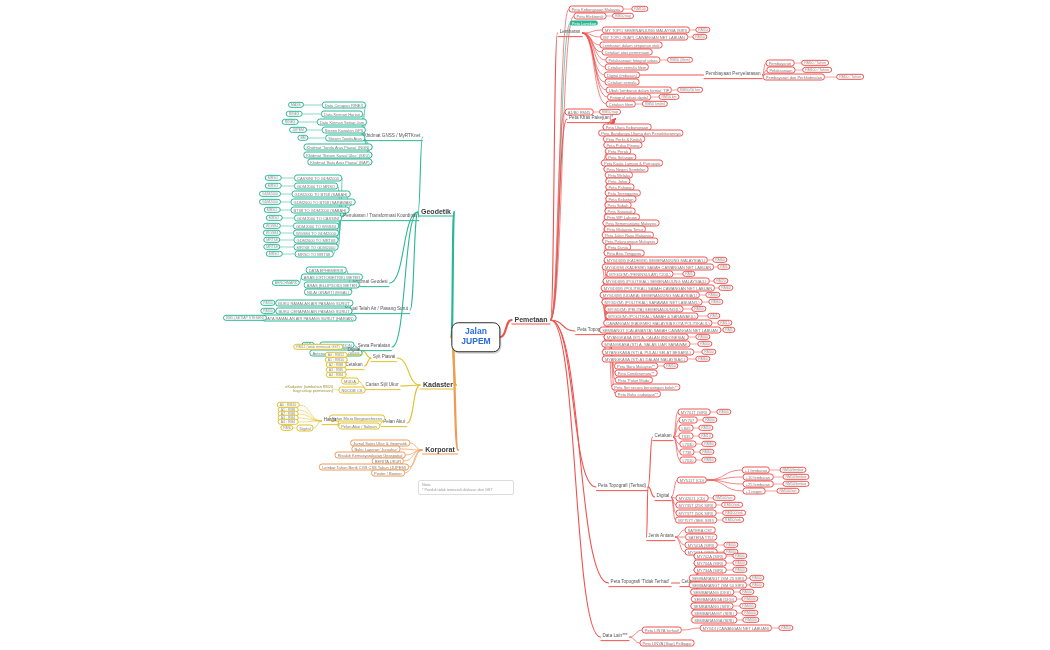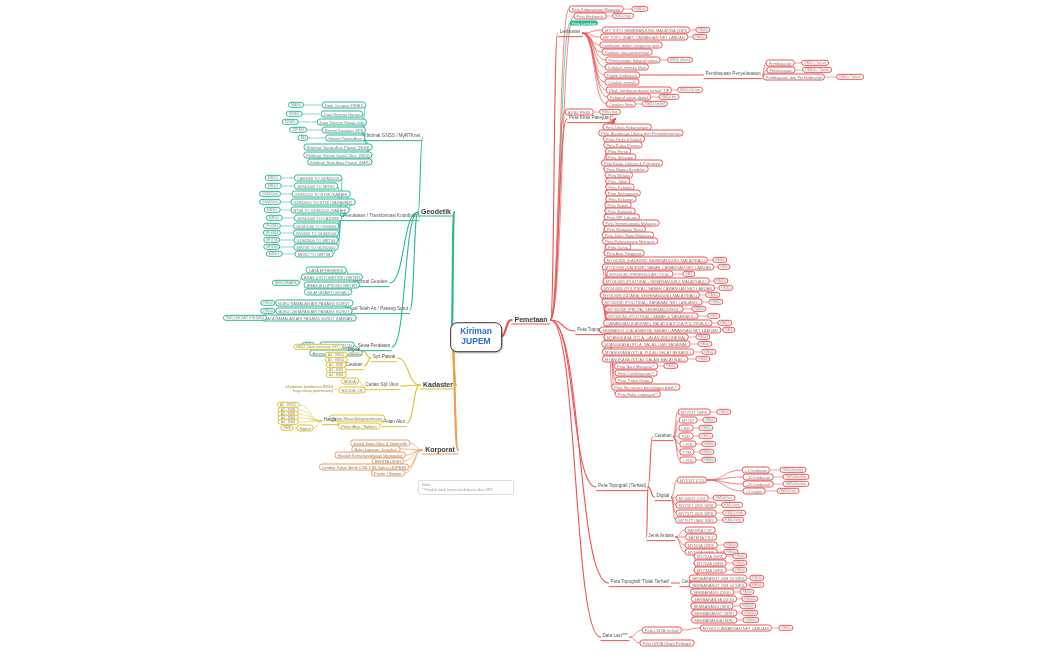--- a/index.html
+++ b/index.html
@@ -274,21 +274,21 @@
       <path d="M700.5,583 C695.275,583 696.225,620 691,620" stroke="#ef5350" stroke-width="0.7" fill="none" stroke-linecap="round"></path>
       <path d="M737,620 C740.025,620 739.475,620 742.5,620" stroke="#ef5350" stroke-width="0.55" fill="none" stroke-linecap="round"></path>
       <path d="M550.5,320 C578,320 573,637 600.5,637" stroke="#ef5350" stroke-width="1.1" fill="none" stroke-linecap="round"></path>
       <path d="M629.5,637 C636.375,637 635.125,630 642,630" stroke="#ef5350" stroke-width="0.7" fill="none" stroke-linecap="round"></path>
       <path d="M682,630 C691.9,630 690.1,628 700,628" stroke="#ef5350" stroke-width="0.7" fill="none" stroke-linecap="round"></path>
       <path d="M772,628 C775.575,628 774.925,628 778.5,628" stroke="#ef5350" stroke-width="0.55" fill="none" stroke-linecap="round"></path>
       <path d="M629.5,637 C635,637 634,643 639.5,643" stroke="#ef5350" stroke-width="0.7" fill="none" stroke-linecap="round"></path>
     </svg>
   <div id="board">
       <div class="node t-center" style="left: 476px; top: 337px;">
-        <div>Kiriman</div>
+        <div>Jalan</div>
         <div>JUPEM</div>
       </div>
       <div class="node t-branch" style="border-bottom-color: rgb(43, 183, 150); left: 436px; top: 212px;">Geodetik</div>
       <div class="node t-branch" style="border-bottom-color: rgb(223, 194, 44); left: 438px; top: 385px;">Kadaster</div>
       <div class="node t-branch" style="border-bottom-color: rgb(240, 154, 86); left: 440px; top: 450px;">Korporat</div>
       <div class="node t-branch" style="border-bottom-color: rgb(239, 83, 80); left: 531px; top: 320px;">Pemetaan</div>
       <div class="node t-hub" style="border-bottom-color: rgb(43, 183, 150); left: 392px; top: 137px;">Khidmat GNSS / MyRTKnet</div>
       <div class="node t-pill" style="border-color: rgb(43, 183, 150); left: 344px; top: 105px;">Data Cerapan RINEX</div>
       <div class="node t-tag" style="border-color: rgb(43, 183, 150); left: 296px; top: 105px;">MASS</div>
       <div class="node t-pill" style="border-color: rgb(43, 183, 150); left: 342px; top: 114px;">Data Kiriman Harian</div>

